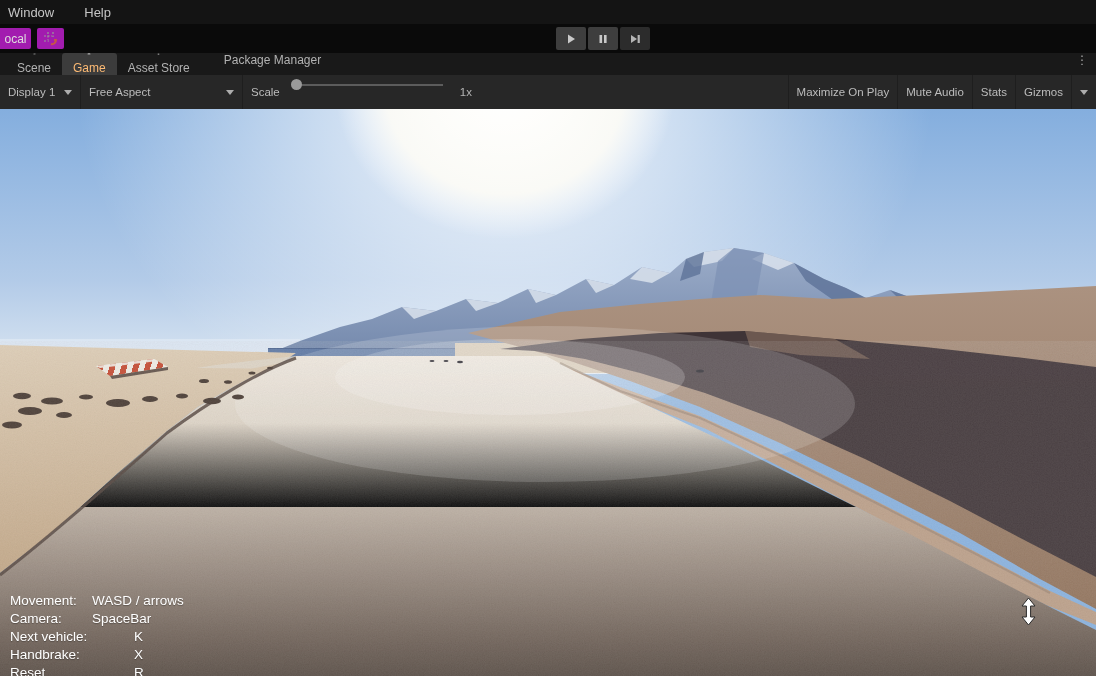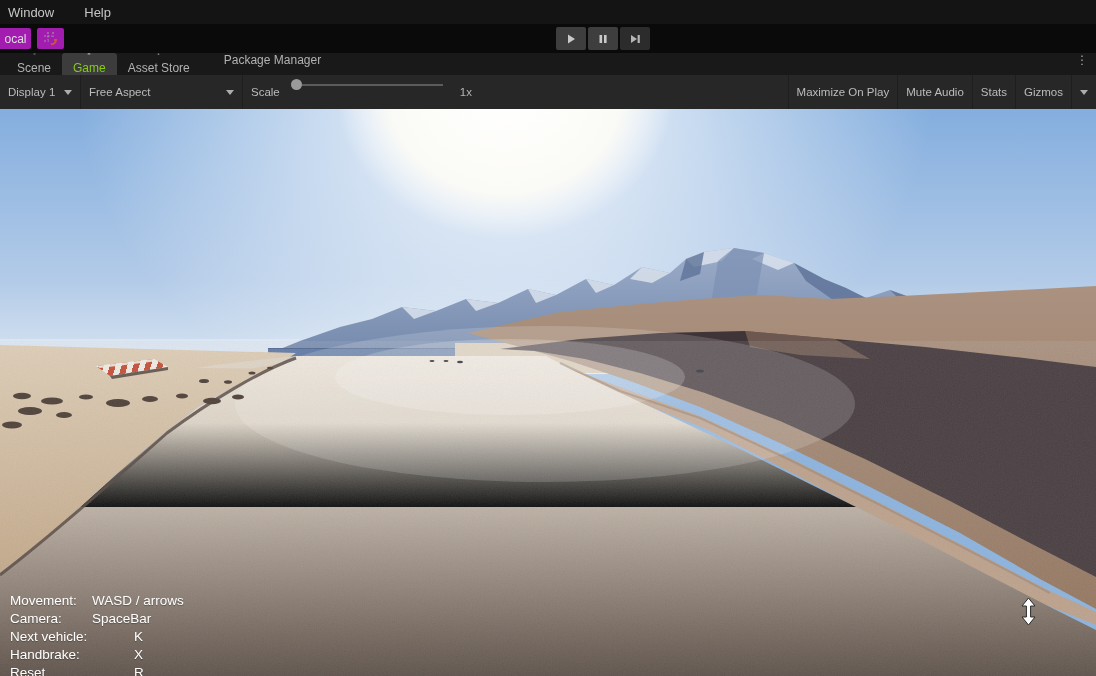--- a/index.html
+++ b/index.html
@@ -21,21 +21,21 @@
   .grid-btn  { left:37px; width:27px; }
   .play-group { position:absolute; left:556px; top:3px; display:flex; gap:2px; }
   .pg-btn { width:30px; height:23px; background:#3e3e3e; border-radius:2px;
     display:flex; align-items:center; justify-content:center; }
   .pg-btn.step { background:#2c2c2c; }
 
   
   .tabrow { height:22px; background:#191919; display:flex; align-items:stretch;
     font-size:12px; color:#b2b2b2; position:relative; padding-left:6px; }
   .tab { display:flex; align-items:center; gap:6px; padding:0 11px; cursor:default;flex-direction:column; }
-  .tab.active { background:#3c3c3c; color:#84cc16; border-radius:3px 3px 0 0; }
+  .tab.active { background:#3c3c3c; color:#fdba74; border-radius:3px 3px 0 0; }
   .tab.pm { margin-left:12px; }
   .kebab { position:absolute; right:8px; top:3px; color:#a9a9a9; font-size:12px;
     letter-spacing:0; line-height:8px; text-align:center; }
 
   
   .controls { height:34px; background:#272727; display:flex; align-items:center;
     font-size:11.5px; color:#bcbcbc; }
   .ctrl { display:flex; align-items:center; height:100%; padding:0 8px; }
   .ctrl-display { width:80px; justify-content:space-between; }
   .ctrl-aspect  { width:162px; justify-content:space-between; border-left:1px solid #1e1e1e; }

